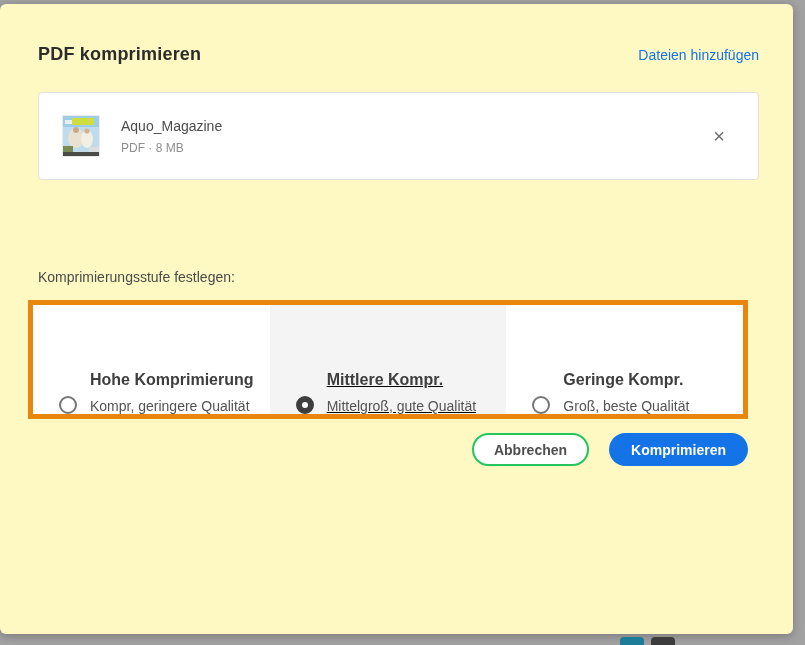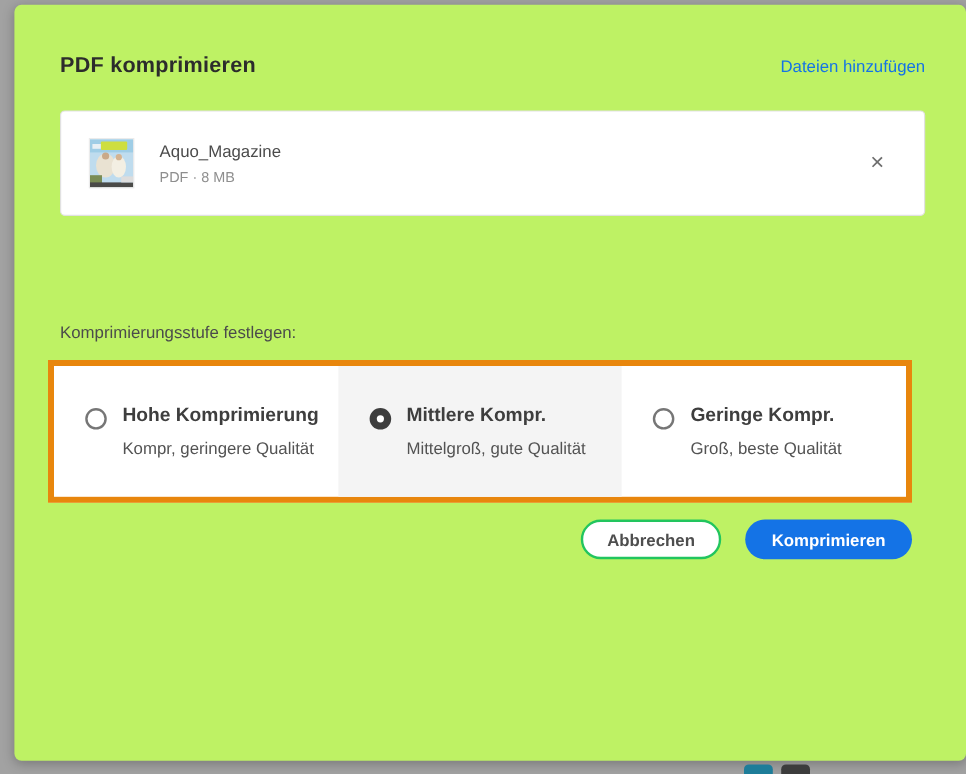--- a/index.html
+++ b/index.html
@@ -3,22 +3,22 @@
 <meta charset="utf-8">
 <style>
   html,body{margin:0;padding:0;}
   body{
     width:805px;height:645px;position:relative;overflow:hidden;
     background:#a2a2a2;
     font-family:"Liberation Sans","DejaVu Sans",sans-serif;
     -webkit-font-smoothing:antialiased;
   }
   .dialog{
-    position:absolute;left:12px;top:4px;width:793px;height:630px;
-    background:#bef264;border-radius:6px;
+    position:absolute;left:0;top:4px;width:793px;height:630px;
+    background:#fef9c3;border-radius:6px;
     box-shadow:0 2px 10px rgba(0,0,0,.25);
   }
   .dialog-header{
     display:flex;justify-content:space-between;align-items:center;
     padding:40px 34px 0 38px;
   }
   .dialog-title{
     font-size:18px;font-weight:bold;color:#2c2c2c;letter-spacing:.2px;
   }
   .add-files-link{
@@ -45,24 +45,24 @@
   .level-label{
     margin-top:89px;padding-left:38px;
     font-size:14px;color:#4b4b4b;
   }
   .options-box{
     margin:15px 0 0 28px;width:710px;height:109px;
     border:5px solid #e8860d;background:#fff;
     display:flex;align-items:stretch;
   }
   .option{
-    flex:1 1 0;display:flex;align-items:flex-start;
+    flex:1 1 0;display:flex;align-items:flex-end;
     padding-top:33px;padding-left:26px;box-sizing:border-box;cursor:pointer;
   }
-  .option.middle{background:#f4f4f4;}
+  .option.middle{background:#f4f4f4;text-decoration:underline;}
   .radio{
     width:14px;height:14px;border-radius:50%;
     border:2px solid #767676;background:#fff;
     margin-top:2px;flex:0 0 auto;position:relative;
   }
   .radio.checked{border-color:#3e3e3e;background:#3e3e3e;}
   .radio.checked::after{
     content:"";position:absolute;left:4px;top:4px;width:6px;height:6px;
     border-radius:50%;background:#ffffff;
   }

